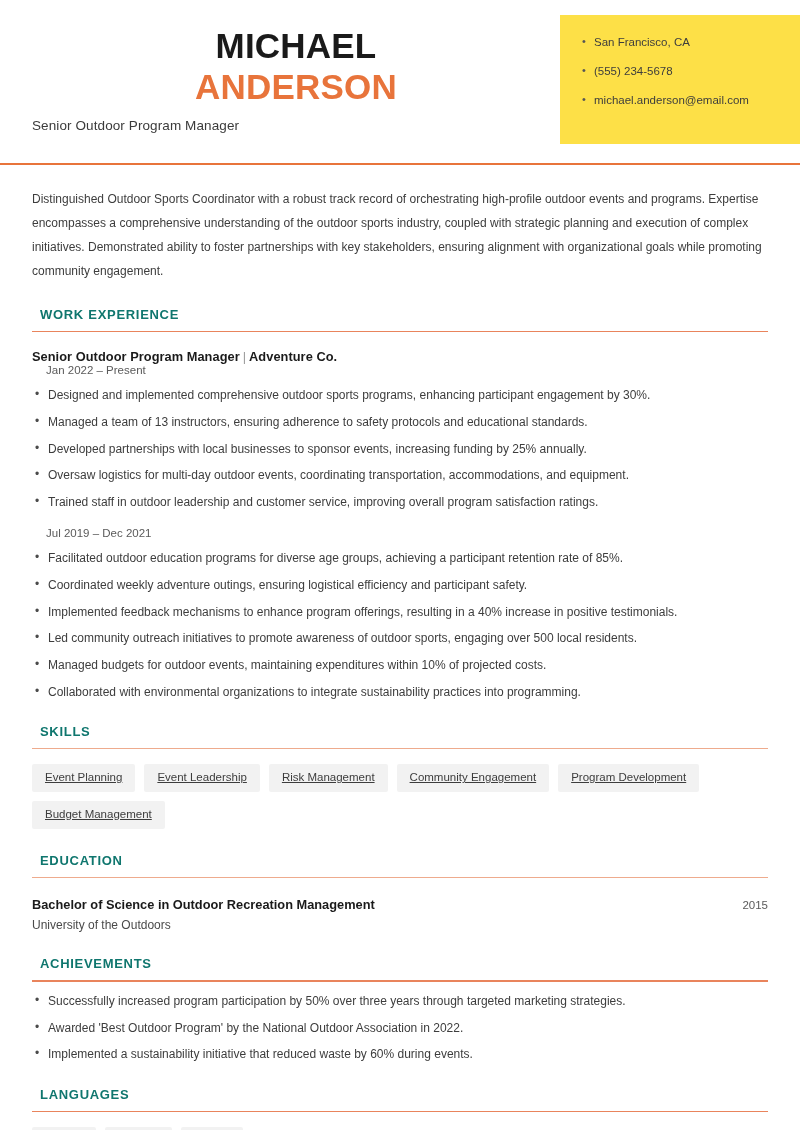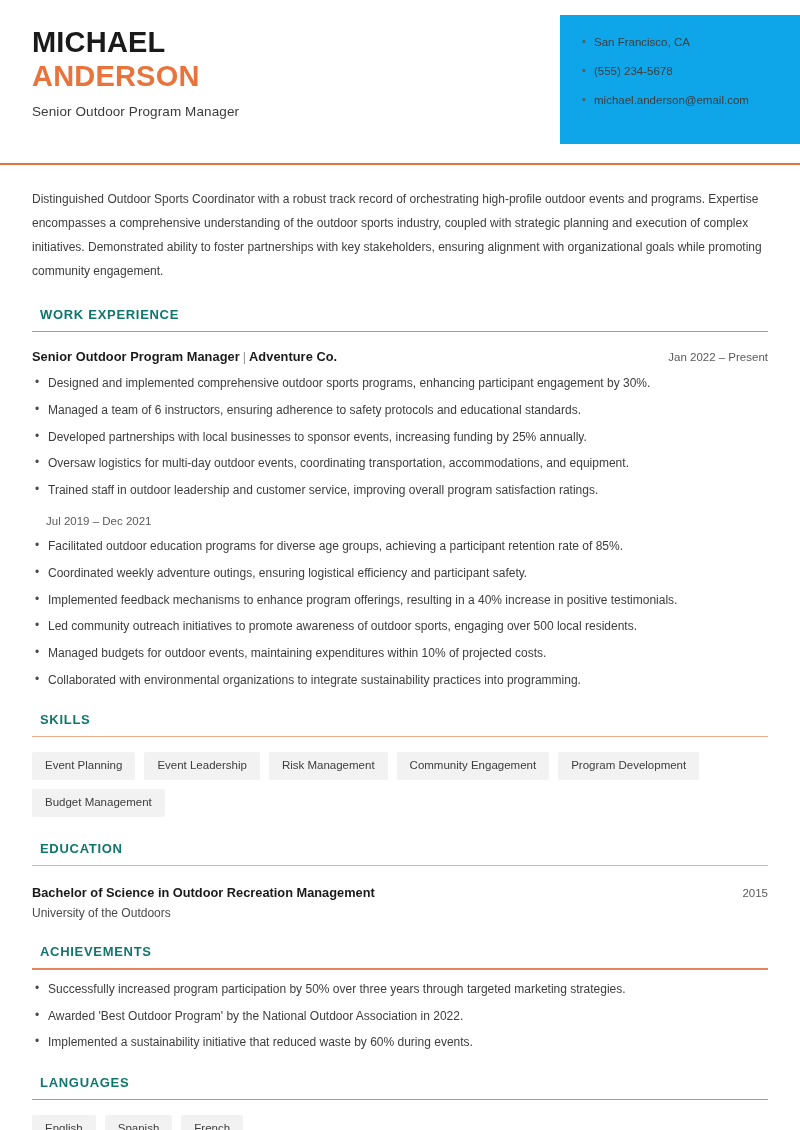--- a/index.html
+++ b/index.html
@@ -28,37 +28,38 @@
     display: flex;
     align-items: flex-start;
     justify-content: space-between;
     padding: 0;
   }
   .header-left {
     padding: 26px 0 0 32px;
     flex: 1 1 auto;
   }
   .name-line {
-    font-size: 29px;
+    font-size: 35px;
     font-weight: bold;
     letter-spacing: 0.2px;
     line-height: 1.16;
     margin: 0;
+    text-align: center;
   }
   .name-first { color: #1a1a1a; }
   .name-last  { color: #E8743B; }
   .job-title {
     font-size: 13.5px;
     color: #3b3b3b;
     margin-top: 11px;
     letter-spacing: 0.1px;
   }
 
   .contact-box {
-    background: #0ea5e9;
+    background: #fde047;
     width: 240px;
     box-sizing: border-box;
     padding: 20px 0 20px 22px;
     margin-top: 15px;
     flex: 0 0 auto;
   }
   .contact-list {
     list-style: none;
     margin: 0;
     padding: 0;
@@ -116,20 +117,21 @@
     margin-top: 9px;
   }
   .section-rule.strong { background: #e9845c; }
 
   
   .entry { margin-top: 17px; }
   .entry-head {
     display: flex;
     align-items: baseline;
     justify-content: space-between;
+    flex-direction: column;
   }
   .entry-title {
     font-size: 12.8px;
     font-weight: bold;
     color: #1a1a1a;
     letter-spacing: 0.05px;
   }
   .entry-sep {
     color: #9b9b9b;
     font-weight: normal;
@@ -173,20 +175,21 @@
     margin-top: 15px;
   }
   .chip {
     background: #f2f2f2;
     color: #3d3d3d;
     font-size: 11.5px;
     padding: 7px 13px;
     border-radius: 2px;
     line-height: 1.2;
     white-space: nowrap;
+    text-decoration: underline;
   }
 
   
   .edu-entry { margin-top: 19px; }
   .edu-head {
     display: flex;
     align-items: baseline;
     justify-content: space-between;
   }
   .edu-degree {
@@ -242,21 +245,21 @@
 
       <div class="entry">
         <div class="entry-head">
           <div class="entry-title">
             <span>Senior Outdoor Program Manager</span><span class="entry-sep">|</span><span>Adventure Co.</span>
           </div>
           <div class="entry-date">Jan 2022 – Present</div>
         </div>
         <ul class="bullets">
           <li>Designed and implemented comprehensive outdoor sports programs, enhancing participant engagement by 30%.</li>
-          <li>Managed a team of 6 instructors, ensuring adherence to safety protocols and educational standards.</li>
+          <li>Managed a team of 13 instructors, ensuring adherence to safety protocols and educational standards.</li>
           <li>Developed partnerships with local businesses to sponsor events, increasing funding by 25% annually.</li>
           <li>Oversaw logistics for multi-day outdoor events, coordinating transportation, accommodations, and equipment.</li>
           <li>Trained staff in outdoor leadership and customer service, improving overall program satisfaction ratings.</li>
         </ul>
       </div>
 
       <div class="entry">
         <div class="entry-head">
           <div class="entry-date">Jul 2019 – Dec 2021</div>
         </div>

